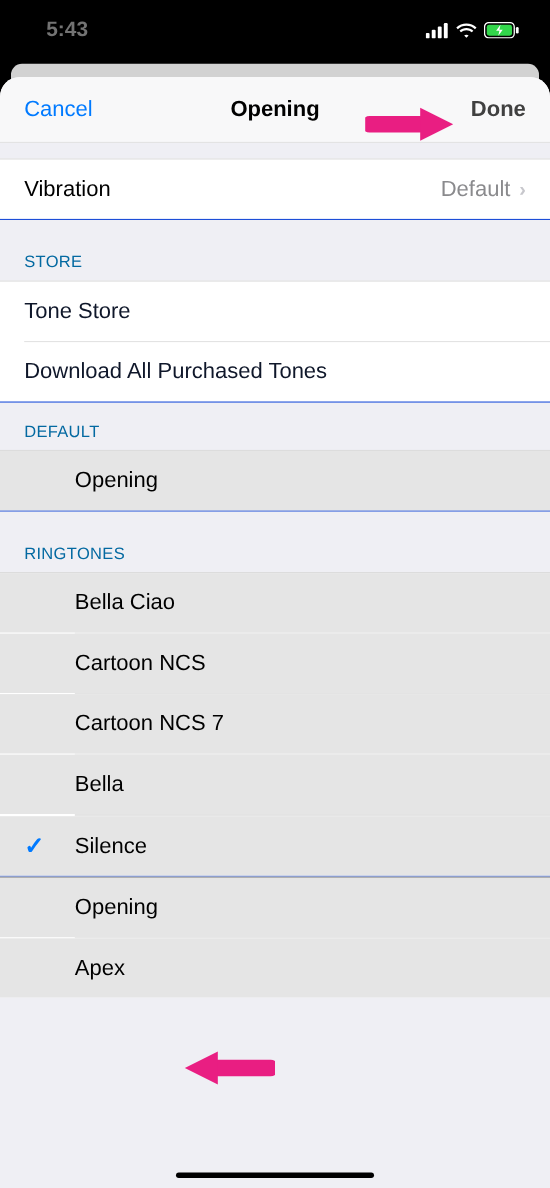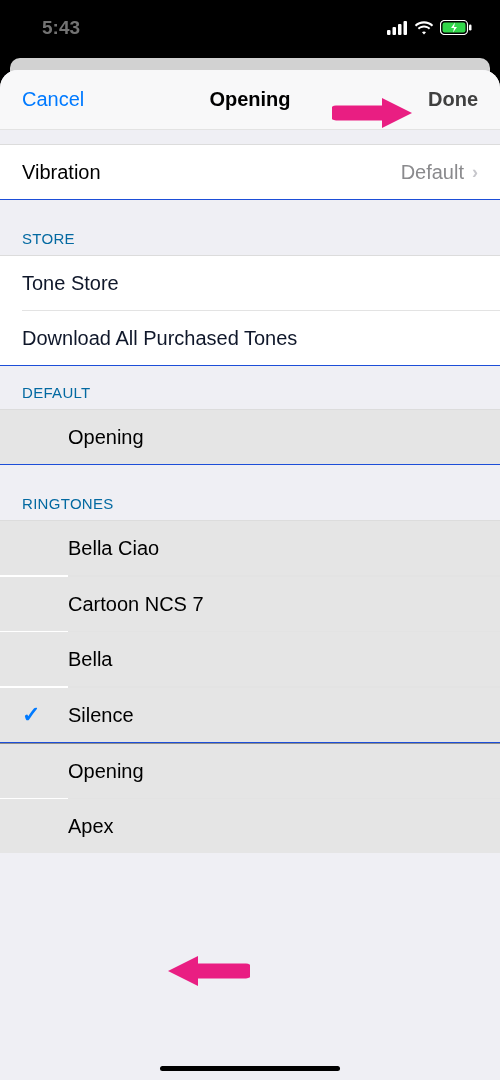--- a/index.html
+++ b/index.html
@@ -249,20 +249,24 @@
       </div>
     </div>
 
     <div class="section-header">RINGTONES</div>
     <div class="cell-group" id="ringtones-group">
         <div class="ringtone-row">
           <span class="check-slot"></span>
           <span>Bella Ciao</span>
         </div>
         <div class="inner-sep-indent"></div>
+        <div class="ringtone-row">
+          <span class="check-slot"></span>
+          <span>Cartoon NCS</span>
+        </div>
         <div class="inner-sep-indent"></div>
         <div class="ringtone-row">
           <span class="check-slot"></span>
           <span>Cartoon NCS 7</span>
         </div>
         <div class="inner-sep-indent"></div>
         <div class="ringtone-row">
           <span class="check-slot"></span>
           <span>Bella</span>
         </div>

